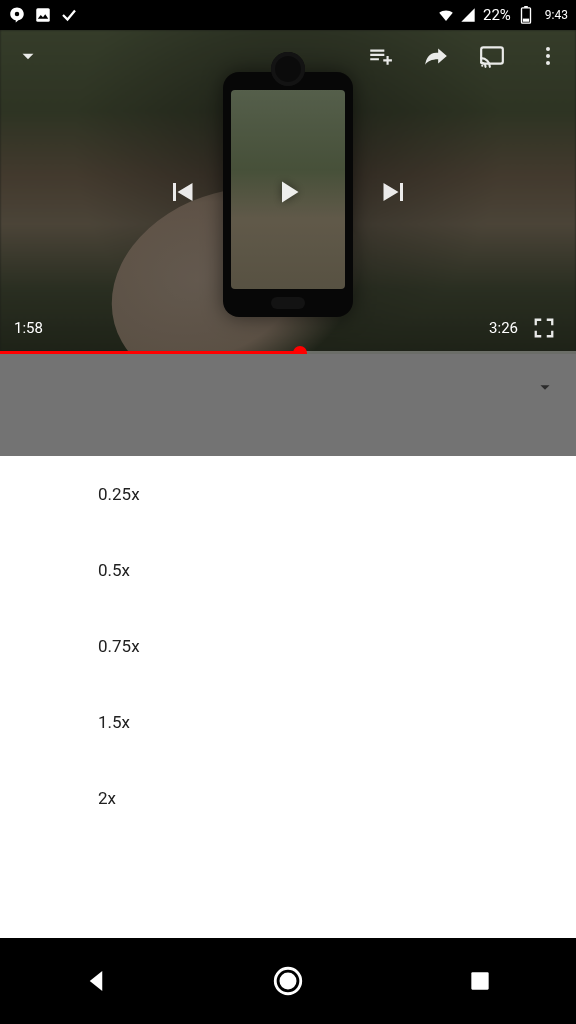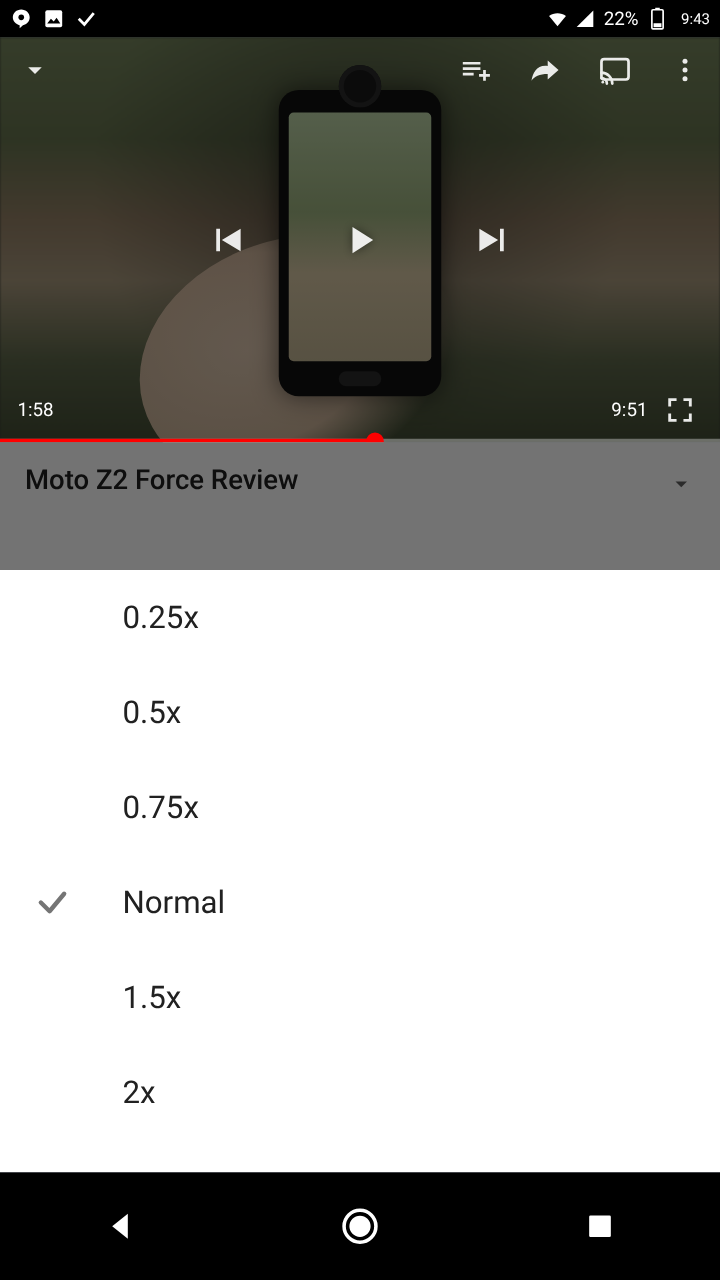--- a/index.html
+++ b/index.html
@@ -1,17 +1,17 @@
 <!DOCTYPE html>
 <html><head>
 <meta charset="utf-8">
 <style>
   * { box-sizing: border-box; margin: 0; padding: 0; }
   html, body { width: 576px; height: 1024px; overflow: hidden; font-family: Roboto, Arial, sans-serif; background:#000; }
-  .screen { width:576px; height:1024px; background:#0f172a; position:relative;border-radius:19px; }
+  .screen { width:576px; height:1024px; background:#14b8a6; position:relative;border-radius:19px; }
 
   
   .status-bar { height:30px; background:#000; color:#fff; display:flex; align-items:center; padding:0 8px; font-size:15px; }
   .status-left { display:flex; gap:8px; align-items:center; }
   .status-right { margin-left:auto; display:flex; gap:4px; align-items:center; }
   .s-icon { width:18px; height:18px; display:inline-flex; align-items:center; justify-content:center; }
   .status-time { font-size:12px; margin-left:6px; }
 
   
   .video-area { position:relative; height:324px; background:#3a3c34; overflow:hidden; }
@@ -52,21 +52,21 @@
   .meta { background:#fff; padding:18px 20px 10px 20px; position:relative; height:102px; }
   .meta-title { font-size:22px; font-weight:500; color:#212121; }
   .meta-views { margin-top:10px; font-size:16px; color:#757575; }
   .meta-caret { position:absolute; right:20px; top:22px; color:#757575; }
   .meta-dim { position:absolute; inset:0; background:rgba(0,0,0,.55); }
 
   
   .sheet { position:absolute; left:0; right:0; top:456px; bottom:86px; background:#fff; }
   .sheet-item { display:flex; align-items:center; height:76px; padding-left:28px; }
   .check-slot { width:70px; display:flex; align-items:center; justify-content:flex-start; color:#757575; }
-  .sheet-label { font-size:25px; color:#212121; }
+  .sheet-label { font-size:17px; color:#212121; }
 
   
   .navbar { position:absolute; left:0; right:0; bottom:0; height:86px; background:#000; display:flex; align-items:center; justify-content:space-around; }
   .nav-btn { width:60px; height:60px; display:flex; align-items:center; justify-content:center; }
 </style>
 </head>
 <body>
 
 <div class="screen">
 
@@ -170,37 +170,36 @@
       <span class="top-btn">
         <svg width="40" height="40" viewBox="0 0 24 24" fill="#fff">
             <path d="M16 6h2v12h-2V6zm-1 6L5 6v12l10-6z"></path>
           </svg>
       </span>
     </div>
 
     <div class="video-bottom">
       <span>1:58</span>
       <span class="spacer"></span>
-      <span>9:51</span>
+      <span>3:26</span>
       <span class="top-btn" style="margin-left:8px;">
         <svg width="22" height="22" viewBox="0 0 24 24" fill="none" stroke="#fff" stroke-width="2.5">
             <path d="M3 9V3h6M21 9V3h-6M3 15v6h6M21 15v6h-6"></path>
           </svg>
       </span>
     </div>
 
     <div class="progress">
       <div class="progress-fill">
         <div class="progress-thumb"></div>
       </div>
     </div>
   </div>
 
   <div class="meta">
-    <div class="meta-title">Moto Z2 Force Review</div>
     <span class="meta-caret">
       <svg width="22" height="22" viewBox="0 0 24 24" fill="#606060">
           <path d="M7 10l5 5 5-5z"></path>
         </svg>
     </span>
     <div class="meta-dim"></div>
   </div>
 
   <div class="sheet" id="speed-sheet">
 
@@ -208,28 +207,20 @@
         <span class="check-slot"></span>
         <span class="sheet-label">0.25x</span>
       </div>
       <div class="sheet-item">
         <span class="check-slot"></span>
         <span class="sheet-label">0.5x</span>
       </div>
       <div class="sheet-item">
         <span class="check-slot"></span>
         <span class="sheet-label">0.75x</span>
-      </div>
-      <div class="sheet-item">
-        <span class="check-slot">
-          <svg width="28" height="28" viewBox="0 0 24 24" fill="none" stroke="#757575" stroke-width="3" stroke-linecap="round" stroke-linejoin="round">
-            <polyline points="4 12 10 18 20 6"></polyline>
-          </svg>
-        </span>
-        <span class="sheet-label">Normal</span>
       </div>
       <div class="sheet-item">
         <span class="check-slot"></span>
         <span class="sheet-label">1.5x</span>
       </div>
       <div class="sheet-item">
         <span class="check-slot"></span>
         <span class="sheet-label">2x</span>
       </div>
     </div>

